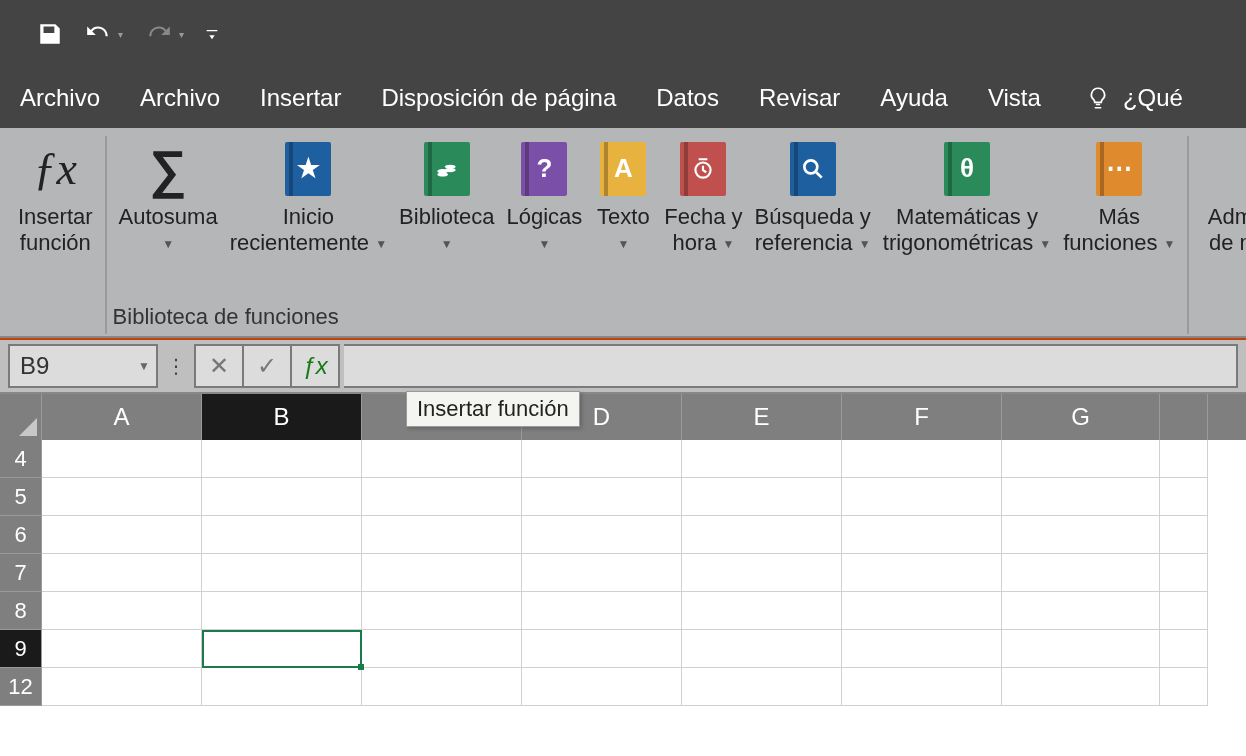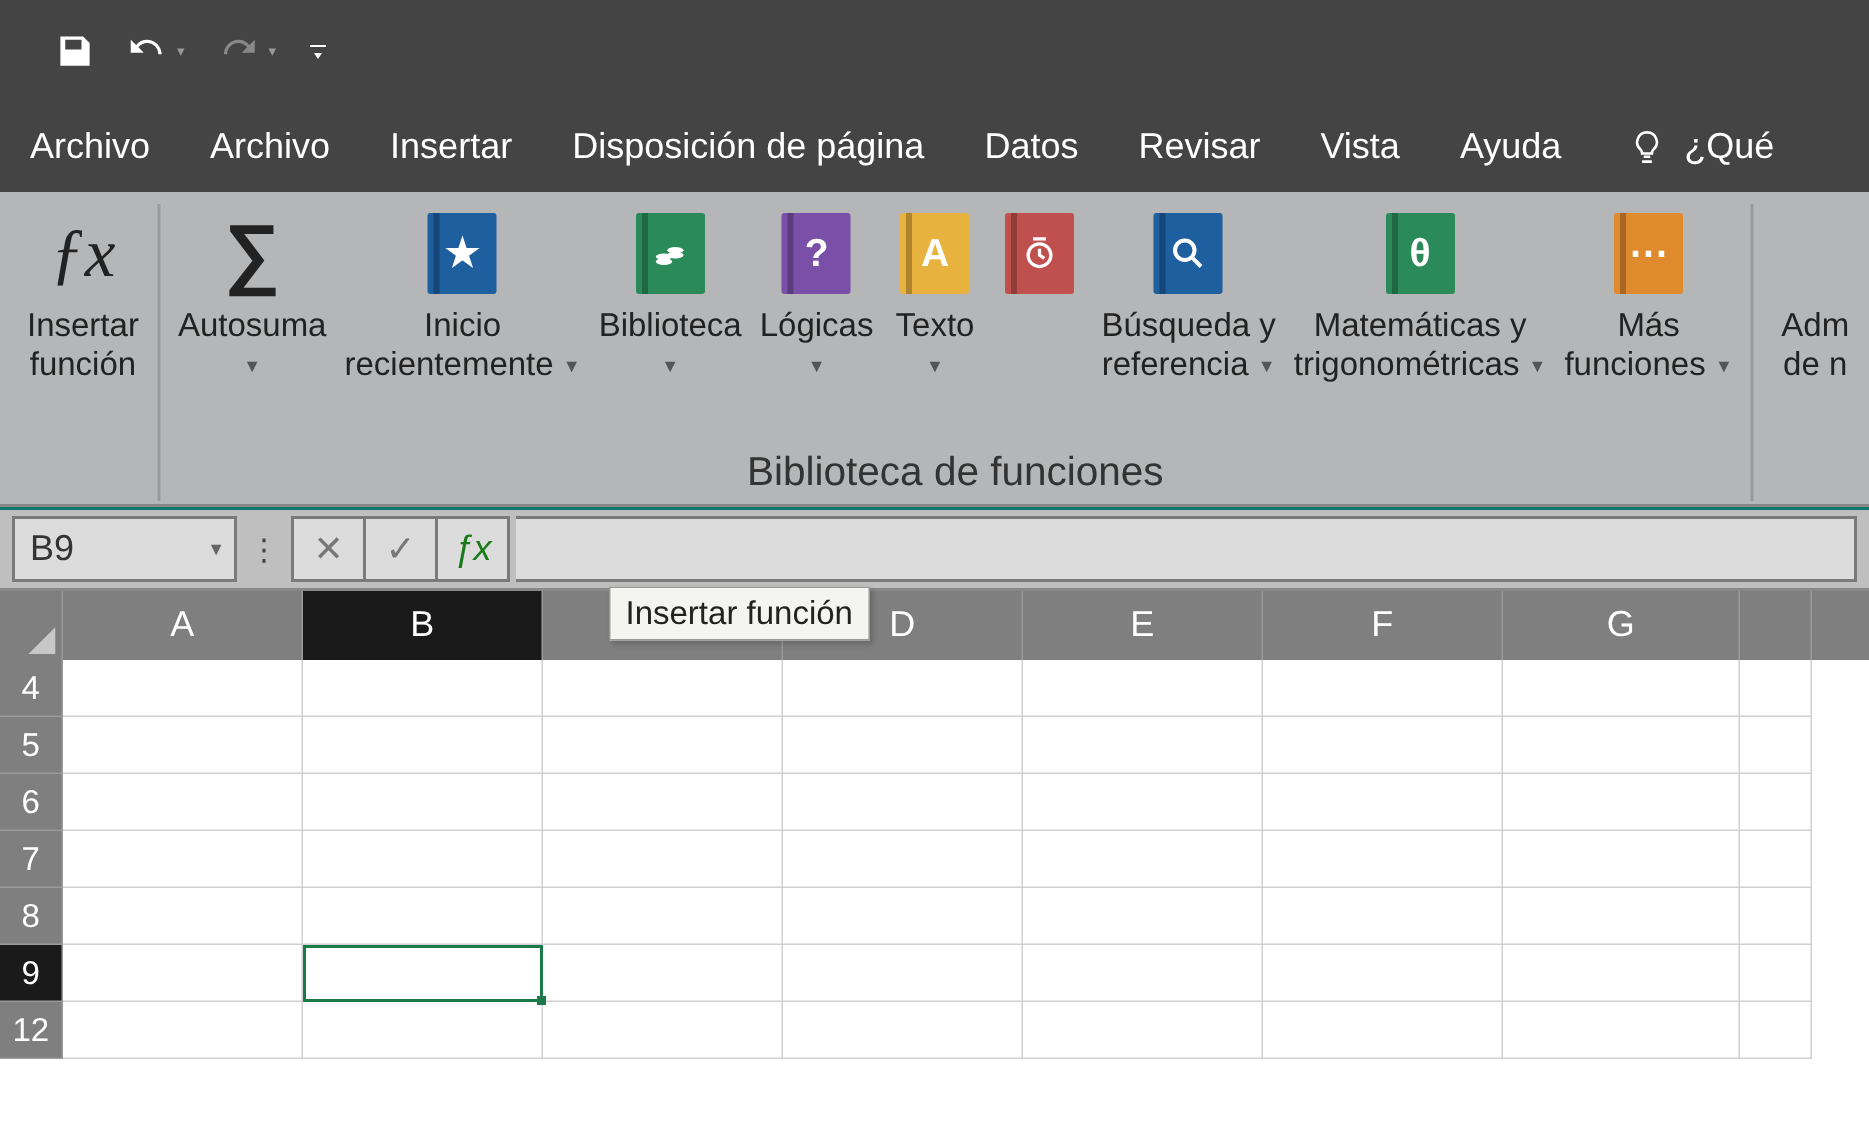--- a/index.html
+++ b/index.html
@@ -21,30 +21,30 @@
 
   
   .ribbon { height: 210px; background: #b5b6b7; border-bottom: 2px solid #888; display: flex; align-items: flex-start; padding: 8px 6px 0 6px; }
   .ribgroup { height: 198px; display: flex; flex-direction: column; border-right: 2px solid #9a9a9a; padding: 0 6px; }
   .ribgroup.last { border-right: none; }
   .ribitems { flex: 1; display: flex; align-items: flex-start; }
   .ribitem { display: flex; flex-direction: column; align-items: center; justify-content: flex-start; padding: 4px 6px 0 6px; text-align: center; font-size: 22px; color: #222; line-height: 1.2; cursor: pointer; }
   .ribitem .iconbox { width: 58px; height: 58px; display: flex; align-items: center; justify-content: center; margin-bottom: 6px; }
   .ribitem .lbl { white-space: pre; }
   .ribitem .caret { font-size: 12px; vertical-align: middle; color: #555; }
-  .grouplabel { text-align: center; font-size: 27px; color: #333; padding-bottom: 4px; }
+  .grouplabel { text-align: left; font-size: 22px; color: #333; padding-bottom: 4px; }
 
   .book { width: 46px; height: 54px; border-radius: 2px; position: relative; display:flex; align-items:center; justify-content:center; color:#fff; font-weight:bold; font-size:26px; }
   .book::before { content:""; position:absolute; left:4px; top:0; bottom:0; width:4px; background: rgba(0,0,0,0.25); }
 
   .fx { font-family: "Times New Roman", serif; font-style: italic; font-size: 46px; color:#222; }
   .sigma { font-size: 52px; font-weight: 600; color:#222; }
 
   
-  .formulabar { height: 56px; background: #bfbfbf; border-top: 2px solid #0f766e; border-bottom: 2px solid #888; display: flex; align-items: center; padding: 4px 8px; gap: 6px; }
+  .formulabar { height: 56px; background: #bfbfbf; border-top: 2px solid #c2410c; border-bottom: 2px solid #888; display: flex; align-items: center; padding: 4px 8px; gap: 6px; }
   .namebox { width: 150px; height: 44px; background: #dcdcdc; border: 2px solid #7a7a7a; padding: 0 10px; display:flex; align-items:center; font-size: 24px; color:#333; position:relative; }
   .namebox .dd { position:absolute; right:6px; font-size:12px; color:#666; }
   .fbsep { width: 24px; text-align:center; color:#444; font-size:20px; display:flex; align-items:center; justify-content:center; height:44px; }
   .fbtn { width: 50px; height: 44px; background:#dcdcdc; border:2px solid #7a7a7a; display:flex; align-items:center; justify-content:center; font-size:24px; color:#777; margin-right:-2px; }
   .fbtn.fx { color:#1a7a1a; font-style: italic; font-family: "Times New Roman", serif; }
   .fbar { flex:1; height:44px; background:#dcdcdc; border:2px solid #7a7a7a; border-left:none; padding:0 10px; font-size:22px; }
 
   
   .gridwrap { position:relative; }
   .colhdrs { display:flex; height:46px; background:#7f7f7f; color:#fff; font-size:24px; }
@@ -91,22 +91,22 @@
   </div>
 </div>
 
 <div class="menutabs">
   <div class="tab">Archivo</div>
   <div class="tab">Archivo</div>
   <div class="tab">Insertar</div>
   <div class="tab">Disposición de página</div>
   <div class="tab">Datos</div>
   <div class="tab">Revisar</div>
+  <div class="tab">Ayuda</div>
   <div class="tab">Vista</div>
-  <div class="tab">Ayuda</div>
   <div class="tell">
     <svg class="bulb" viewBox="0 0 24 24" fill="none" stroke="#fff" stroke-width="1.6">
         <path d="M9 21h6M10 18h4M12 3a6 6 0 0 0-4 10.5c.8.8 1 1.5 1 2.5h6c0-1 .2-1.7 1-2.5A6 6 0 0 0 12 3z"></path>
       </svg>
     <span>¿Qué</span>
   </div>
 </div>
 
 <div class="ribbon">
   <div class="ribgroup" style="flex:0 0 auto">
@@ -162,20 +162,21 @@
       </div>
       <div class="ribitem">
         <div class="iconbox">
             <div class="book" style="background:#c0504d">
               <svg width="26" height="26" viewBox="0 0 24 24" fill="none" stroke="#fff" stroke-width="2">
                 <circle cx="12" cy="13" r="7"></circle>
                 <path d="M12 9v4l3 2M8 3h8"></path>
               </svg>
             </div>
           </div>
+        <span class="lbl"><span>Fecha y</span><br><span>hora</span> <span class="caret">▼</span></span>
       </div>
       <div class="ribitem">
         <div class="iconbox">
             <div class="book" style="background:#1e5fa0">
               <svg width="26" height="26" viewBox="0 0 24 24" fill="none" stroke="#fff" stroke-width="2.5">
                 <circle cx="10" cy="10" r="6"></circle>
                 <path d="M15 15l5 5"></path>
               </svg>
             </div>
           </div>

